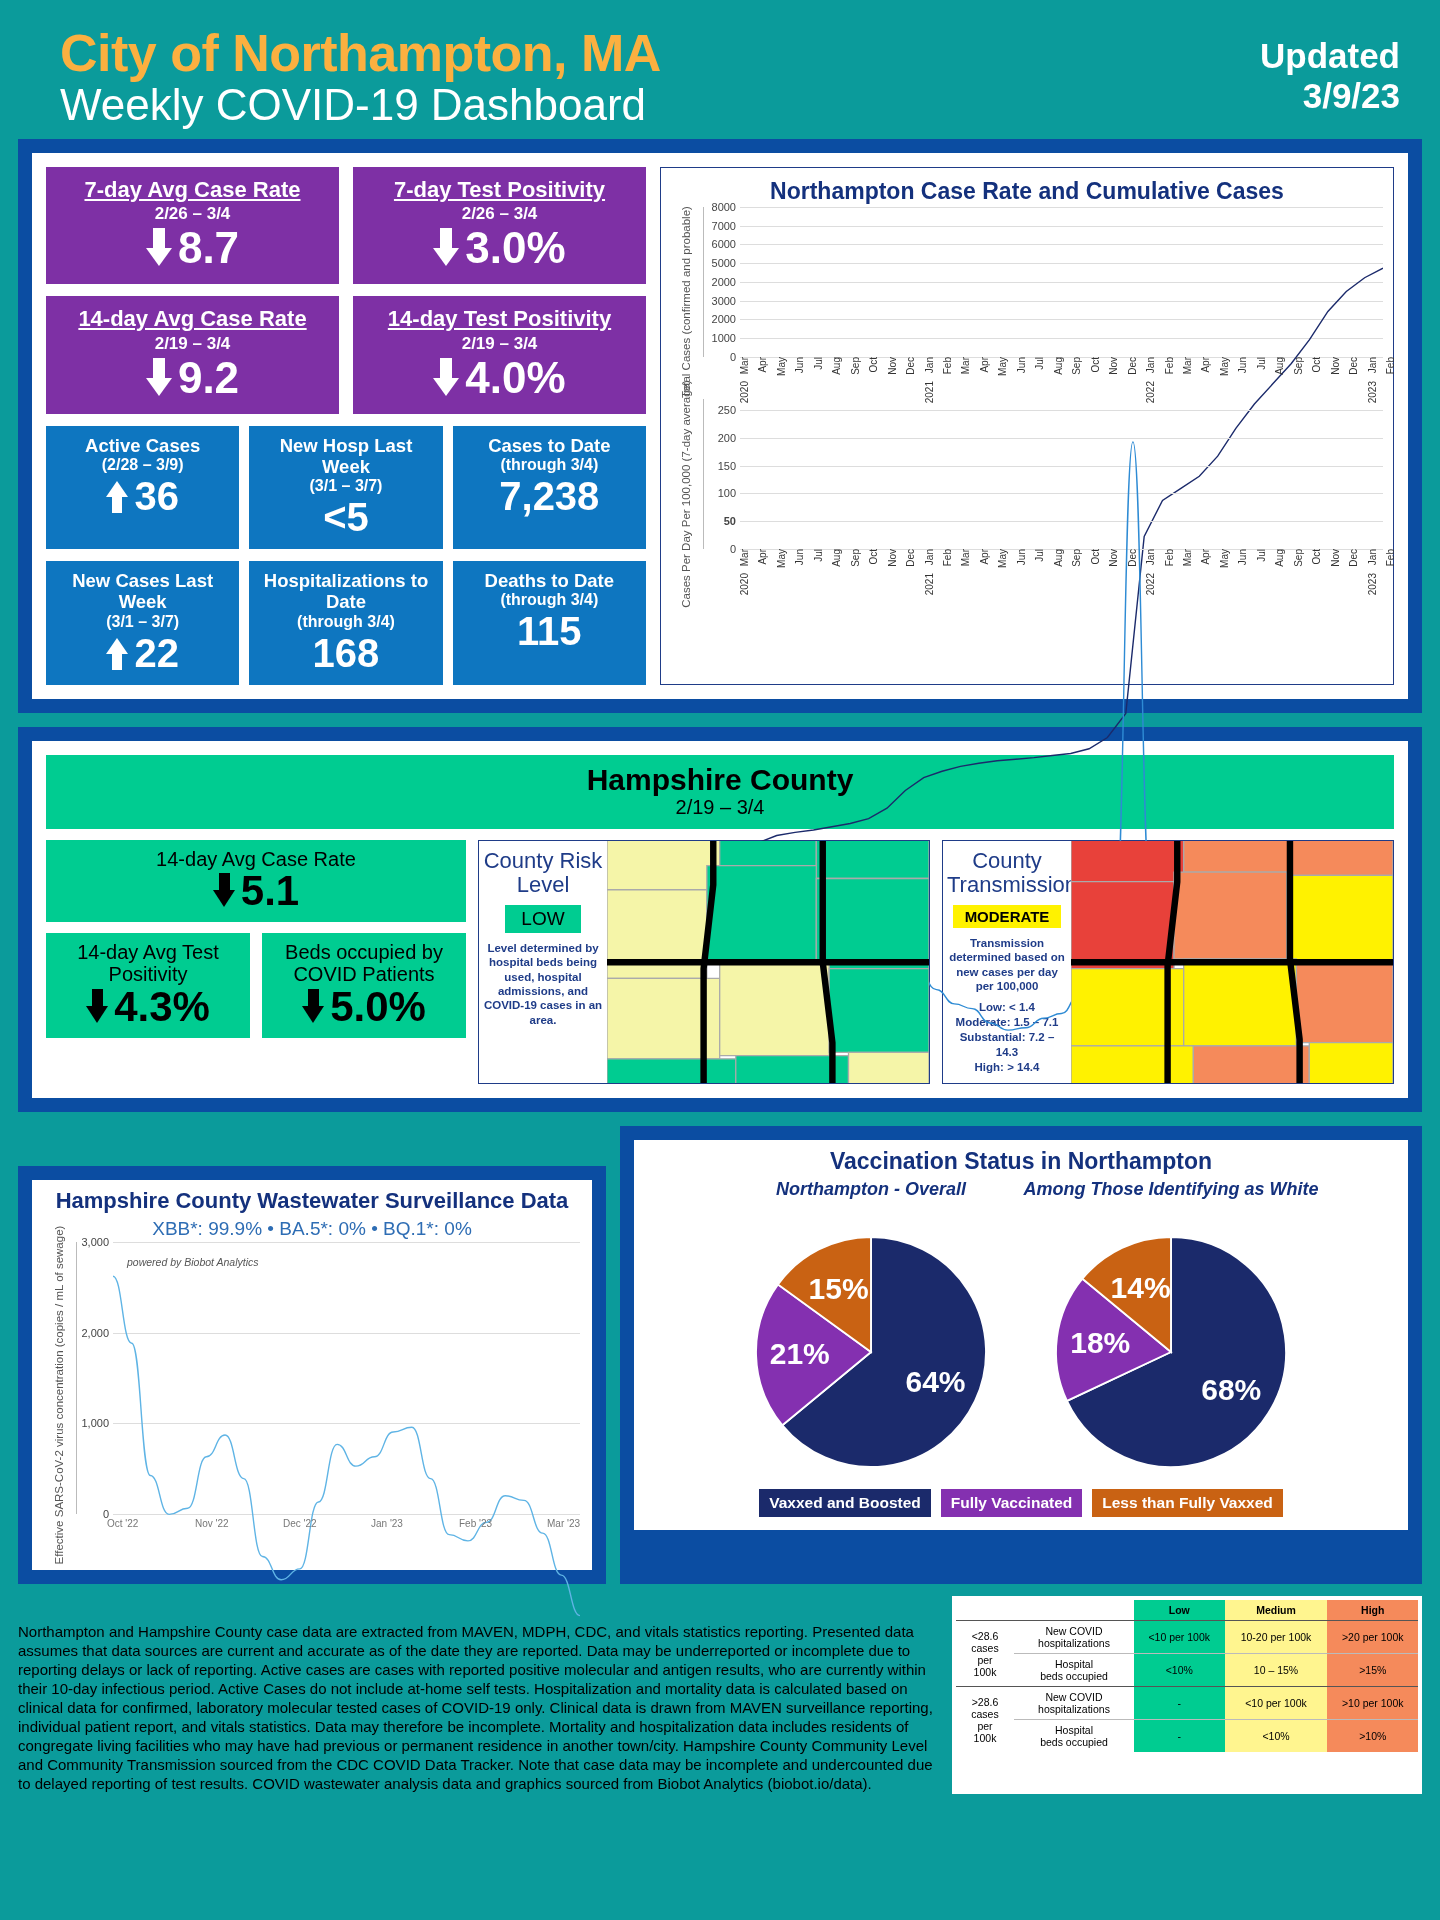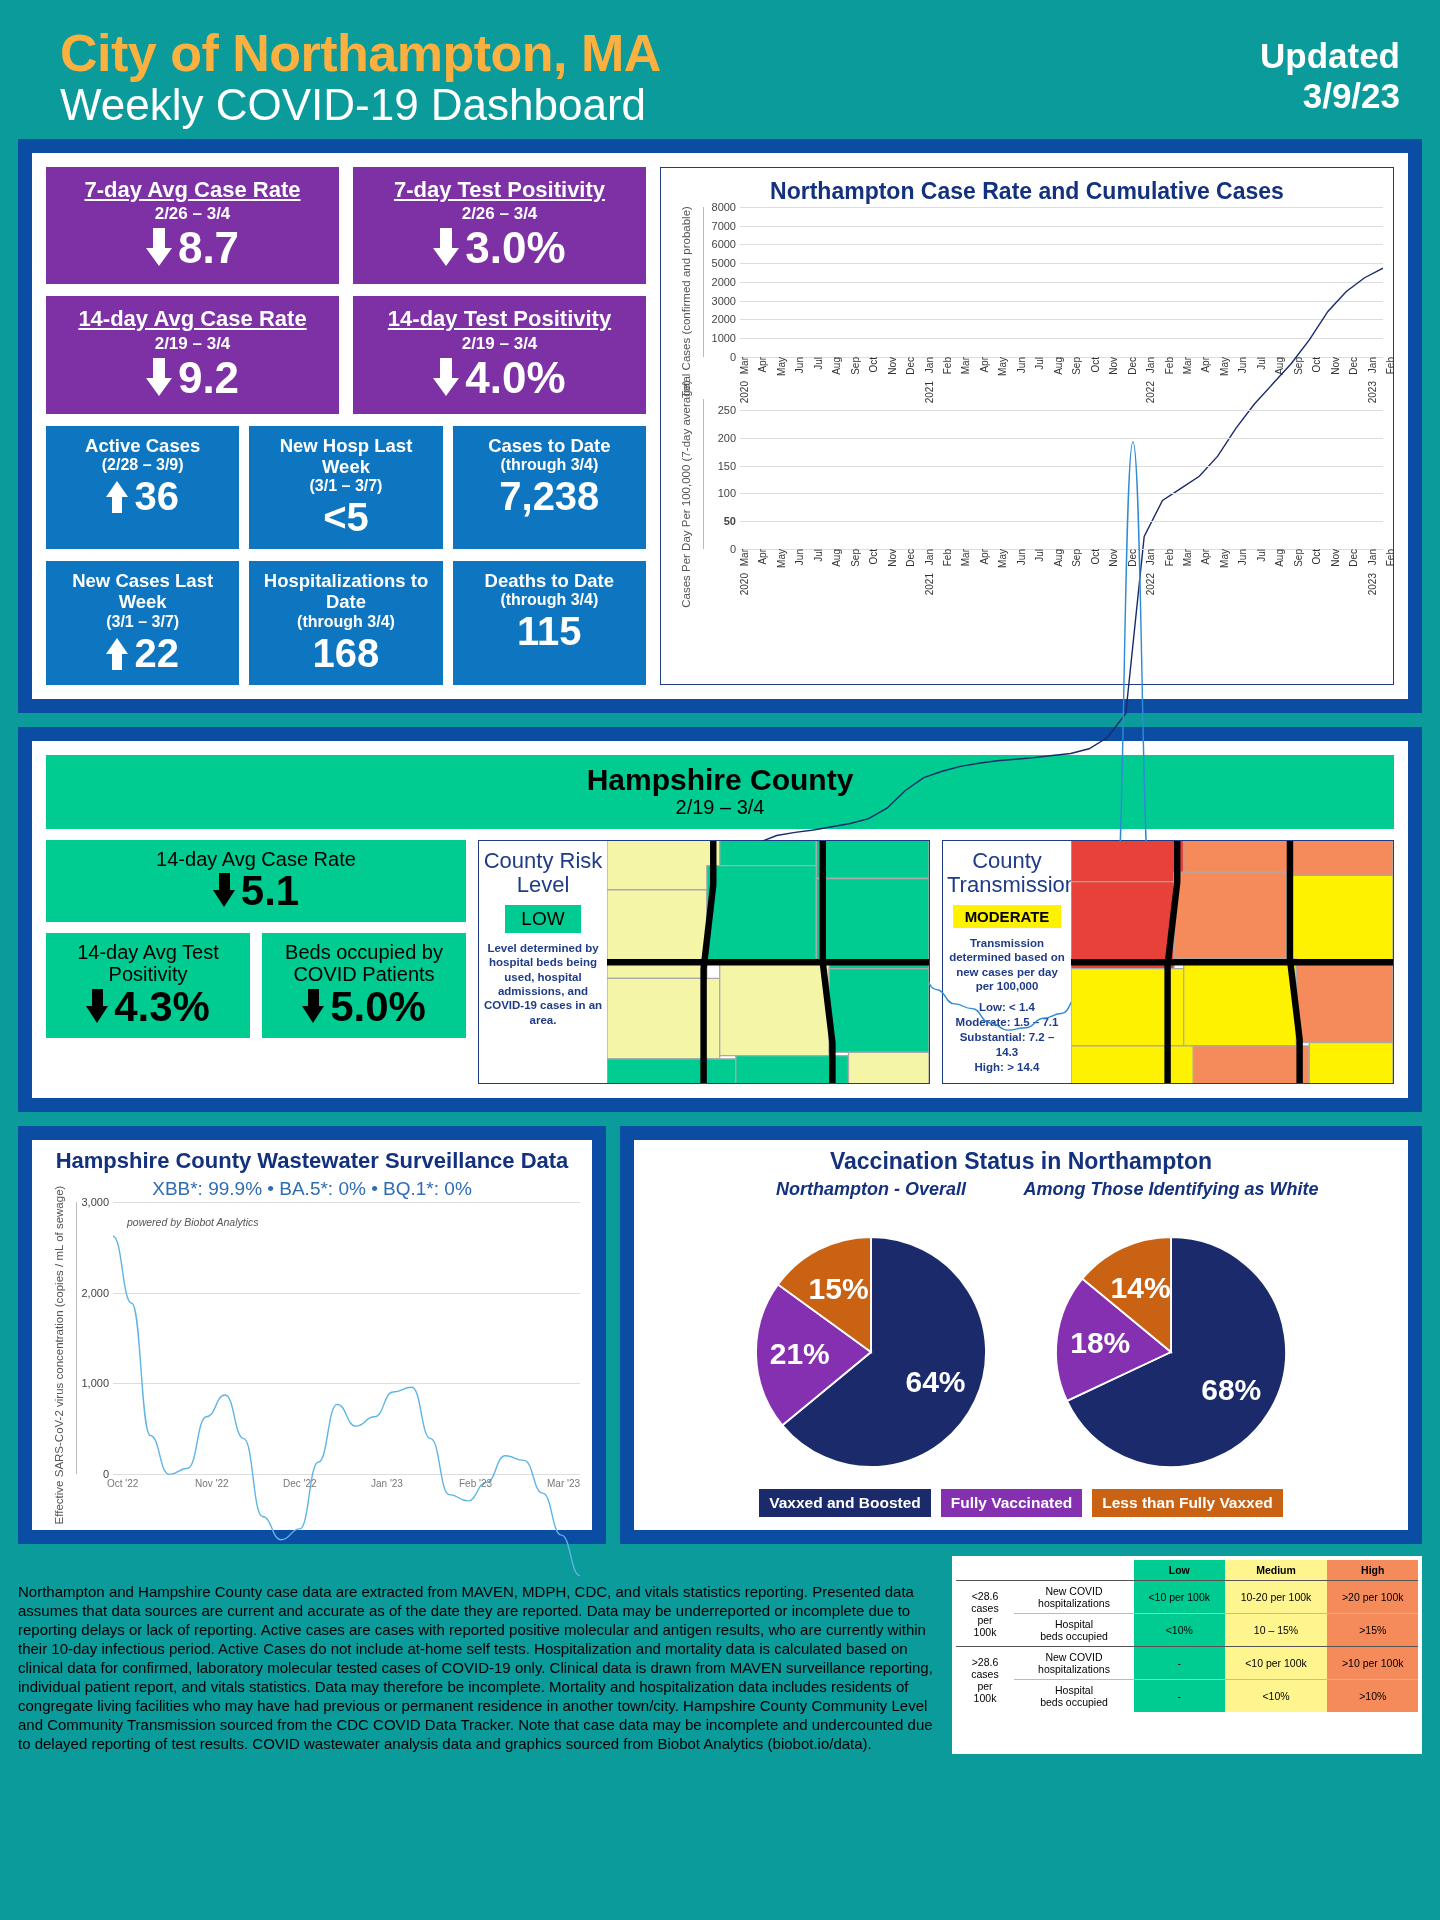--- a/index.html
+++ b/index.html
@@ -87,21 +87,21 @@
   .badge-low { display:inline-block; background:#00CC91; color:#000; font-size:19px; padding:3px 16px; margin:7px 0 8px; }
   .badge-mod { display:inline-block; background:#FFF200; color:#000; font-size:15px; font-weight:bold; padding:3px 12px; margin:7px 0 8px; }
   .risk-note { font-size:11.5px; font-weight:bold; line-height:1.25; }
   .risk-sub { font-size:11.5px; font-weight:bold; line-height:1.3; margin-top:7px; }
   .mapwrap { flex:1; position:relative; overflow:hidden; background:#fff; }
   .mapwrap svg { position:absolute; inset:0; width:100%; height:100%; }
 
   
   .botrow { display:flex; gap:0; margin:0 18px 6px; }
   .bpanel { background:#0B4DA2; padding:14px; }
-  .bp-left { width:588px; flex:0 0 588px; margin-right:14px; }
+  .bp-left { width:588px; flex:0 0 588px; margin-right:14px;margin-top:40px; }
   .bp-right { flex:1; }
   .bp-inner { background:#fff; padding:8px 10px 10px; height:390px; }
 
   .ww-title { text-align:center; color:#14317D; font-weight:bold; font-size:22px; }
   .ww-sub { text-align:center; color:#2E6DB4; font-size:19px; margin-top:4px; }
 
   .vx-title { text-align:center; color:#14317D; font-weight:bold; font-size:23px; margin-bottom:4px;}
   .pies { display:flex; justify-content:center; align-items:flex-start; }
   .pie-col { text-align:center; width:300px; }
   .pie-cap { color:#14317D; font-weight:bold; font-style:italic; font-size:18px; line-height:1.2; min-height:48px;}

